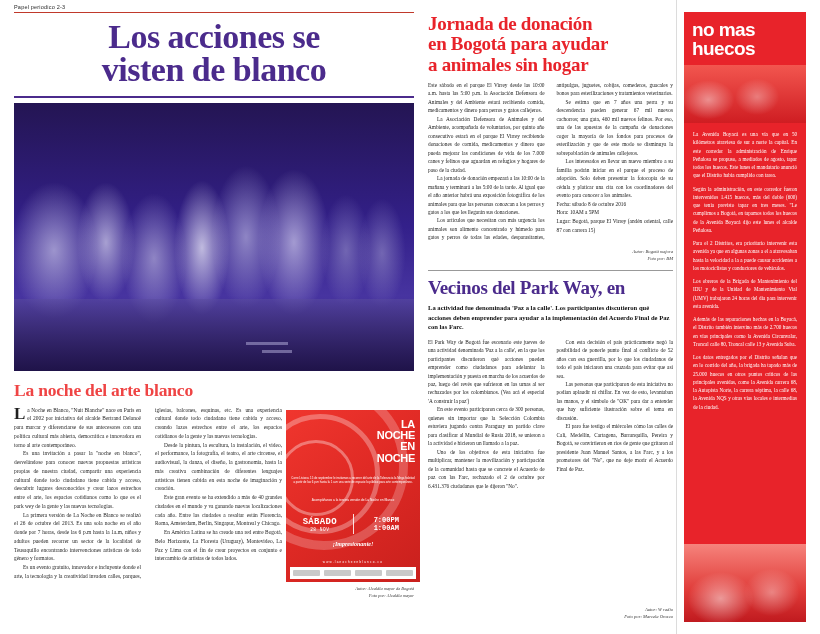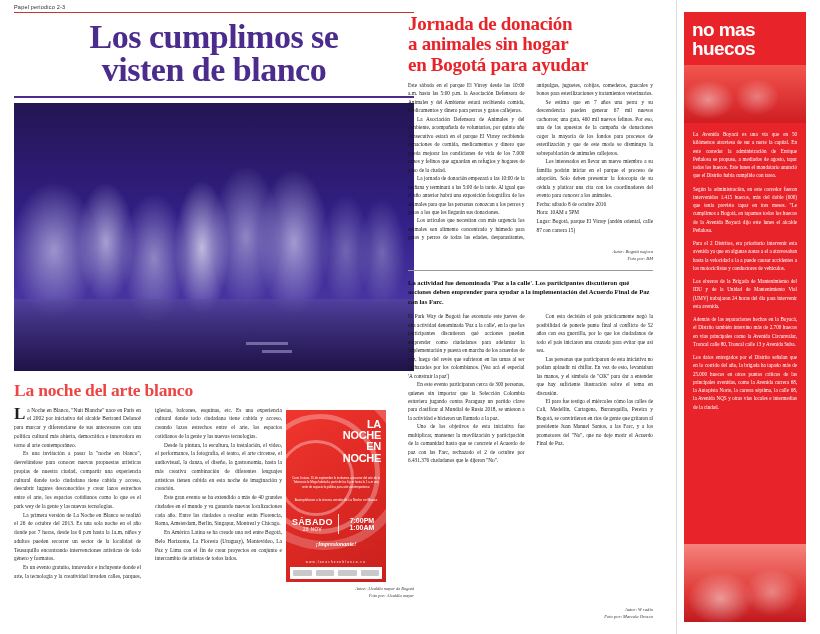--- a/index.html
+++ b/index.html
@@ -59,20 +59,21 @@
   .left-body p{margin:0 0 0 0;text-indent:9px;}
   .left-body p.first{text-indent:0;}
   .dropcap{float:left;font-size:17px;line-height:13px;font-weight:700;padding-right:2px;margin-top:1px;}
   .left-bottom{position:absolute;left:0;top:386px;width:400px;}
 
   
   .poster{
     width:100px;height:172px;flex:0 0 108px;position:relative;overflow:hidden;
     background:linear-gradient(140deg,#f0362e 0%,#e02a25 45%,#c9201d 100%);
     color:#fff;
+    padding-left:34px;
   }
   .poster .swirl{
     position:absolute;left:-46px;top:-28px;width:150px;height:150px;border-radius:50%;
     border:9px solid rgba(255,255,255,.22);
   }
   .poster .swirl2{
     position:absolute;left:-26px;top:4px;width:110px;height:110px;border-radius:50%;
     border:5px solid rgba(255,255,255,.3);
   }
   .poster .swirl3{
@@ -86,21 +87,21 @@
   .poster-body{
     position:absolute;left:5px;right:5px;top:66px;font-size:2.9px;line-height:1.5;text-align:center;
     font-family:"Liberation Sans",sans-serif;
   }
   .poster-mid{
     position:absolute;left:5px;right:5px;top:88px;font-size:3.2px;line-height:1.6;text-align:center;
     font-family:"Liberation Sans",sans-serif;
   }
   .poster-when{
     position:absolute;left:6px;right:6px;top:104px;display:flex;align-items:center;gap:5px;
-    font-family:Liberation Sans, sans-serif;
+    font-family:Liberation Mono, monospace;
   }
   .poster-when .d{text-align:center;flex:1;}
   .poster-when .d .big{font-size:9px;font-weight:700;letter-spacing:.3px;}
   .poster-when .d .sm{font-size:4.5px;letter-spacing:.5px;}
   .poster-when .bar{width:1px;height:20px;background:rgba(255,255,255,.85);}
   .poster-when .t{text-align:center;flex:1;}
   .poster-when .t div{font-size:7px;font-weight:700;}
   .poster-tag{
     position:absolute;left:0;right:0;top:131px;text-align:center;font-size:6px;font-style:italic;
     font-weight:700;font-family:"Liberation Serif",serif;
@@ -113,21 +114,21 @@
     position:absolute;left:4px;right:4px;bottom:3px;height:12px;
     background:#fff;display:flex;align-items:center;gap:4px;padding:0 3px;
   }
   .poster-logos i{display:block;height:6px;background:#c9c9c9;flex:1;border-radius:1px;}
   .poster-credit{
     position:absolute;right:0;top:176px;width:108px;text-align:right;
     font-size:4.4px;font-style:italic;line-height:1.5;color:#333;
   }
 
   
-  .col-center{position:absolute;left:408px;top:14px;width:245px;}
+  .col-center{position:absolute;left:428px;top:14px;width:245px;}
   .ch-red{font-size:19px;line-height:1.07;font-weight:700;color:#e8232a;letter-spacing:-.3px;margin-bottom:6px;}
   .ch-purple{font-size:19px;line-height:1.07;font-weight:700;color:#4b2b8c;letter-spacing:-.3px;margin-bottom:5px;}
   .deck{font-size:6.6px;line-height:1.45;font-weight:700;color:#111;margin-bottom:6px;}
   .center-body{column-count:2;column-gap:12px;font-size:5.3px;line-height:1.6;text-align:justify;}
   .center-body p{margin:0;text-indent:9px;}
   .center-body p.first{text-indent:0;}
   .meta{font-size:5.3px;line-height:1.68;}
   .credit{text-align:right;font-size:4.6px;font-style:italic;line-height:1.5;color:#333;margin-top:7px;}
   .rule-thin{height:1px;background:#999;margin:7px 0;}
 
@@ -158,21 +159,21 @@
 
 <div class="page">
 
   <div class="masthead">
     <div class="masthead-label">Papel periodico 2-3</div>
     <div class="masthead-rule"></div>
   </div>
 
   <div class="col-left">
     <div class="main-headline">
-      <div>Los cumplimos se</div>
+      <div>Los acciones se</div>
       <div>visten de blanco</div>
     </div>
     <div class="rule-purple"></div>
 
     <div class="hero-photo">
       <div class="duo"></div>
       <div class="ground"></div>
       <div class="streak" style="left:58%;bottom:26px;width:42px;"></div>
       <div class="streak" style="left:62%;bottom:18px;width:30px;"></div>
     </div>
@@ -228,22 +229,22 @@
       </div>
     </div>
   </div>
 
   <div class="fold"></div>
 
   <div class="col-center">
 
     <div class="ch-red">
       <div>Jornada de donación</div>
+      <div>en Bogotá para ayudar</div>
       <div>a animales sin hogar</div>
-      <div>en Bogotá para ayudar</div>
     </div>
 
     <div class="center-body">
       <p class="first">Este sábado en el parque El Virrey desde las 10:00 a.m. hasta las 5:00 p.m. la Asociación Defensora de Animales y del Ambiente estará recibiendo comida, medicamentos y dinero para perros y gatos callejeros.</p>
       <p>La Asociación Defensora de Animales y del Ambiente, acompañada de voluntarios, por quinto año consecutivo estará en el parque El Virrey recibiendo donaciones de comida, medicamentos y dinero que pueda mejorar las condiciones de vida de los 7.000 canes y felinos que aguardan en refugios y hogares de paso de la ciudad.</p>
       <p>La jornada de donación empezará a las 10:00 de la mañana y terminará a las 5:00 de la tarde. Al igual que el año anterior habrá una exposición fotográfica de los animales para que las personas conozcan a los perros y gatos a los que les llegarán sus donaciones.</p>
       <p>Los artículos que necesitan con más urgencia los animales son alimento concentrado y húmedo para gatos y perros de todas las edades, desparasitantes, antipulgas, juguetes, cobijas, comederos, guacales y bonos para esterilizaciones y tratamientos veterinarios.</p>
       <p>Se estima que en 7 años una perra y su descendencia pueden generar 67 mil nuevos cachorros; una gata, 460 mil nuevos felinos. Por eso, una de las apuestas de la campaña de donaciones coger la mayoría de los fondos para procesos de esterilización y que de este modo se disminuya la sobrepoblación de animales callejeros.</p>
       <p>Los interesados en llevar un nuevo miembro a su familia podrán iniciar en el parque el proceso de adopción. Solo deben presentar la fotocopia de su cédula y platicar una cita con los coordinadores del evento para conocer a los animales.</p>
       <div class="meta">
@@ -254,20 +255,21 @@
     </div>
 
     <div class="credit">
       <div>Autor: Bogotá mejora</div>
       <div>Foto por: BM</div>
     </div>
 
     <div class="rule-thin"></div>
 
     <div class="ch-purple">
+      <div>Vecinos del Park Way, en</div>
     </div>
     <div class="deck">La actividad fue denominada 'Paz a la calle'. Los participantes discutieron qué acciones deben emprender para ayudar a la implementación del Acuerdo Final de Paz con las Farc.</div>
 
     <div class="center-body">
       <p class="first">El Park Way de Bogotá fue escenario este jueves de una actividad denominada 'Paz a la calle', en la que los participantes discutieron qué acciones pueden emprender como ciudadanos para adelantar la implementación y puesta en marcha de los acuerdos de paz, luego del revés que sufrieron en las urnas al ser rechazados por los colombianos. (Vea acá el especial 'A construir la paz')</p>
       <p>En este evento participaron cerca de 300 personas, quienes sin importar que la Selección Colombia estuviera jugando contra Paraguay un partido clave para clasificar al Mundial de Rusia 2018, se unieron a la actividad e hicieron un llamado a la paz.</p>
       <p>Uno de los objetivos de esta iniciativa fue multiplicar, mantener la movilización y participación de la comunidad hasta que se concrete el Acuerdo de paz con las Farc, rechazado el 2 de octubre por 6.431.376 ciudadanos que le dijeron "No".</p>
       <p>Con esta decisión el país prácticamente negó la posibilidad de ponerle punto final al conflicto de 52 años con esa guerrilla, por lo que los ciudadanos de todo el país iniciaron una cruzada para evitar que así sea.</p>
       <p>Las personas que participaron de esta iniciativa no podían aplaudir ni chiflar. En vez de esto, levantaban las manos, y el símbolo de "OK" para dar a entender que hay suficiente ilustración sobre el tema en discusión.</p>
       <p>El paro fue testigo el miércoles cómo las calles de Cali, Medellín, Cartagena, Barranquilla, Pereira y Bogotá, se convirtieron en ríos de gente que gritaron al presidente Juan Manuel Santos, a las Farc, y a los promotores del "No", que no deje morir el Acuerdo Final de Paz.</p>

